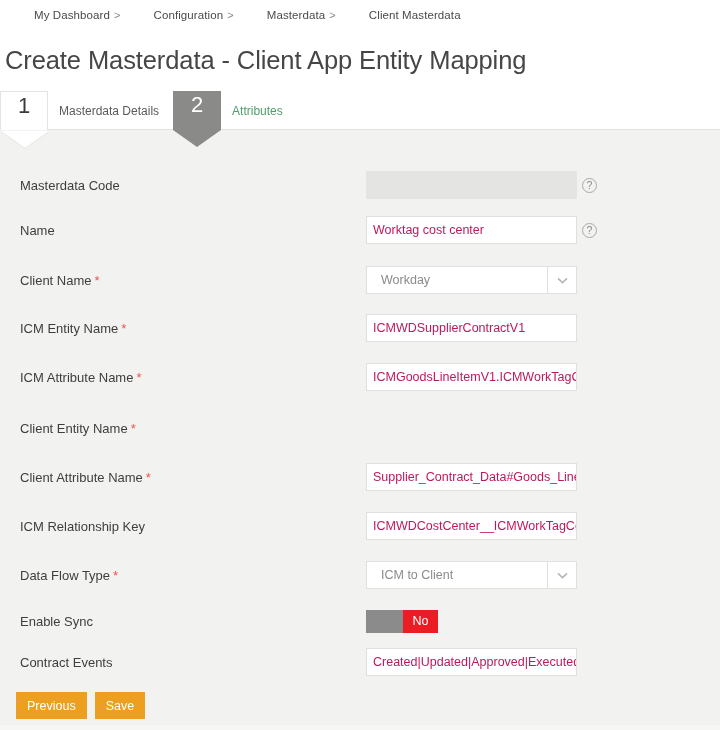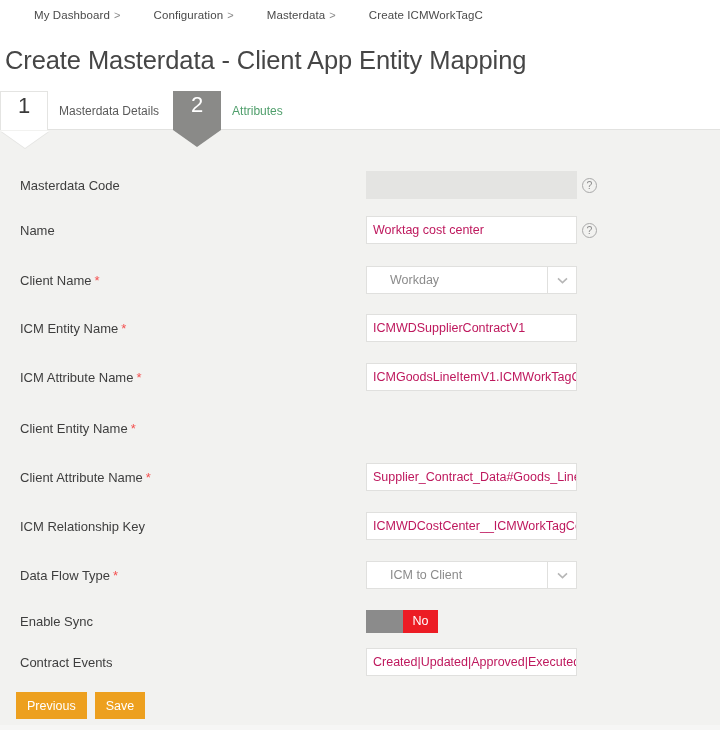--- a/index.html
+++ b/index.html
@@ -167,21 +167,21 @@
     width: 211px;
     height: 28px;
     display: flex;
     border: 1px solid #e0e0de;
     background: #ffffff;
   }
   .select-val {
     flex: 1;
     display: flex;
     align-items: center;
-    padding-left: 23px;
+    padding-left: 14px;
     font-size: 12.5px;
     color: #8b8b8b;
     overflow: hidden;
     white-space: nowrap;
   }
   .select-btn {
     width: 29px;
     border-left: 1px solid #e0e0de;
     display: flex;
     align-items: center;
@@ -246,21 +246,21 @@
     position: absolute;
     left: 0; top: 725px;
     width: 720px; height: 5px;
     background: #f6f6f5;
   }
 </style>
 </head>
 <body>
 
 <div class="header-zone">
-  <div class="breadcrumb" id="breadcrumb"><span class="crumb">My Dashboard</span><span class="sep">&gt;</span><span class="crumb">Configuration</span><span class="sep">&gt;</span><span class="crumb">Masterdata</span><span class="sep">&gt;</span><span class="crumb">Create ICMWorkTagC</span></div>
+  <div class="breadcrumb" id="breadcrumb"><span class="crumb">My Dashboard</span><span class="sep">&gt;</span><span class="crumb">Configuration</span><span class="sep">&gt;</span><span class="crumb">Masterdata</span><span class="sep">&gt;</span><span class="crumb">Client Masterdata</span></div>
   <div class="page-title">Create Masterdata - Client App Entity Mapping</div>
   <div class="steps" id="wizard-steps">
       <div class="step">
         <div class="step-badge inactive">1</div>
         <div class="step-label muted">Masterdata Details</div>
       </div>
       <div class="step">
         <div class="step-badge active">2</div>
         <div class="step-label green">Attributes</div>
       </div>

